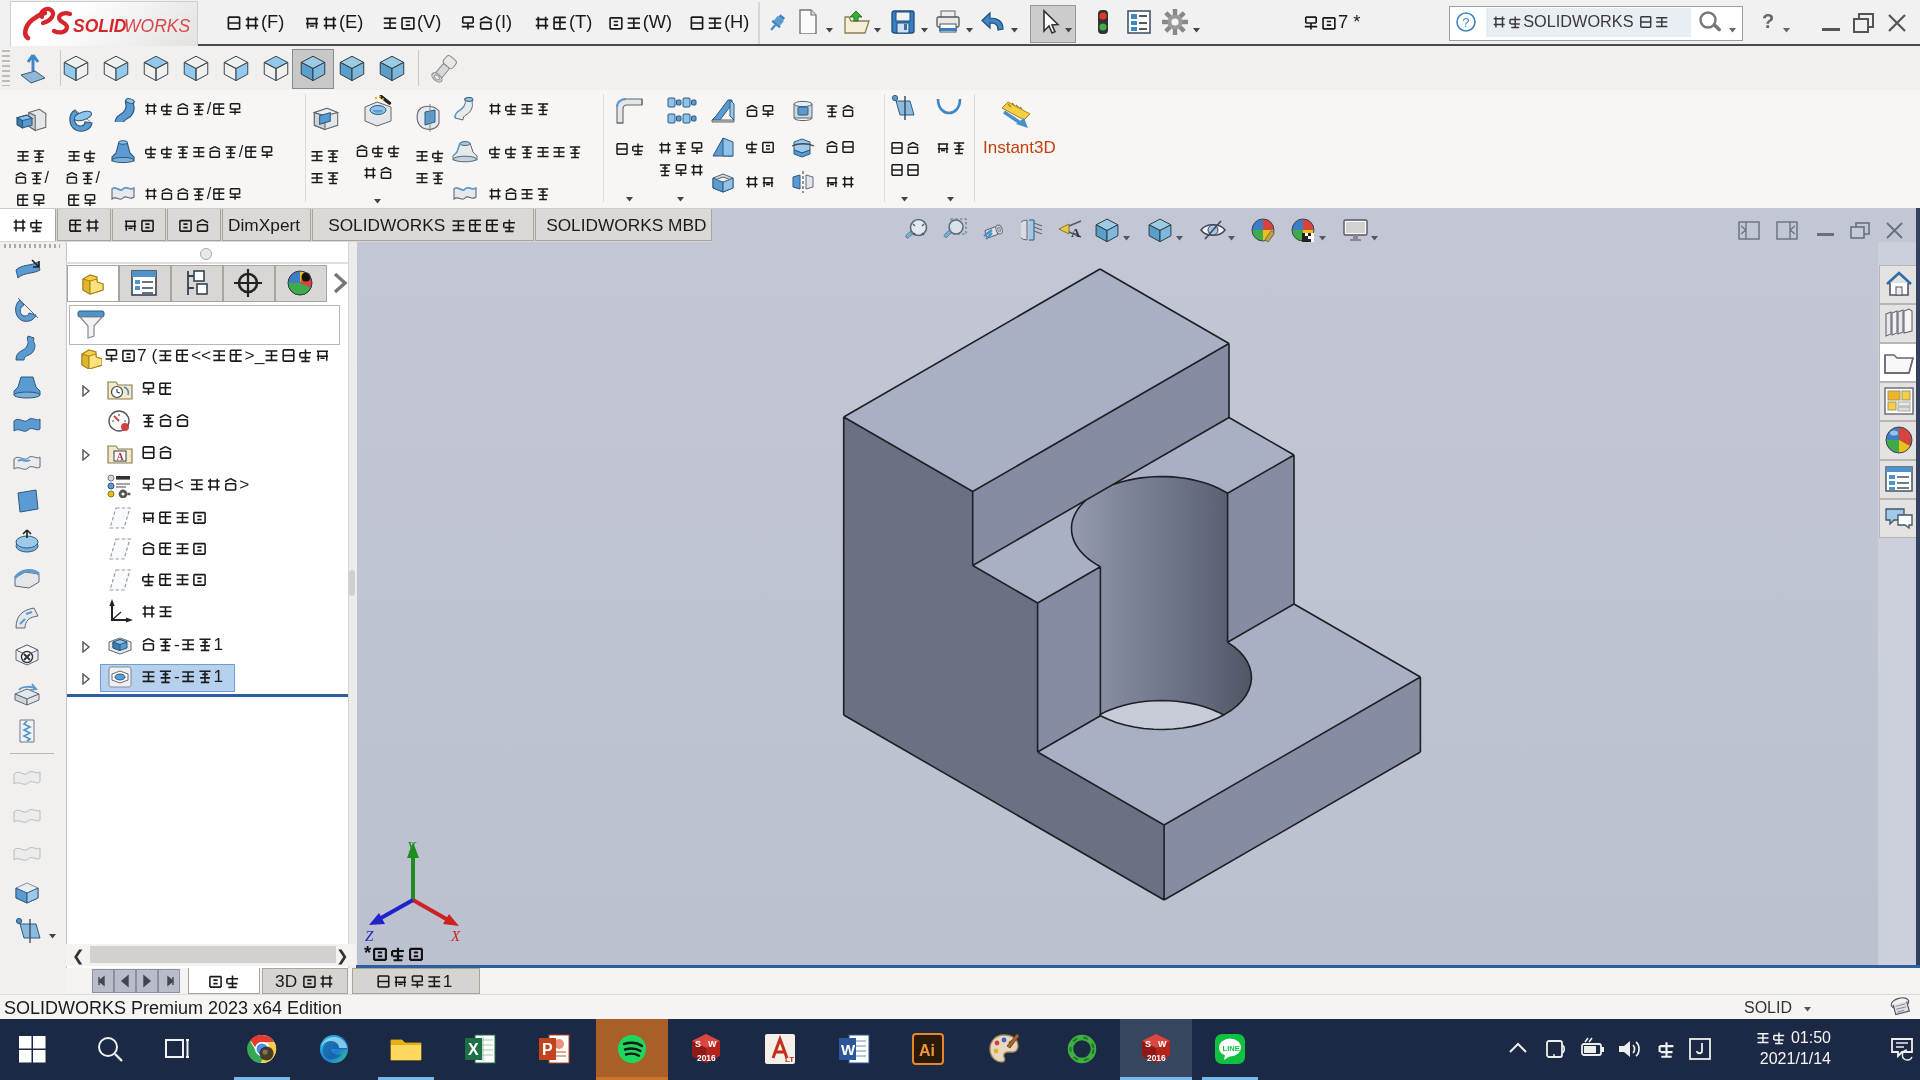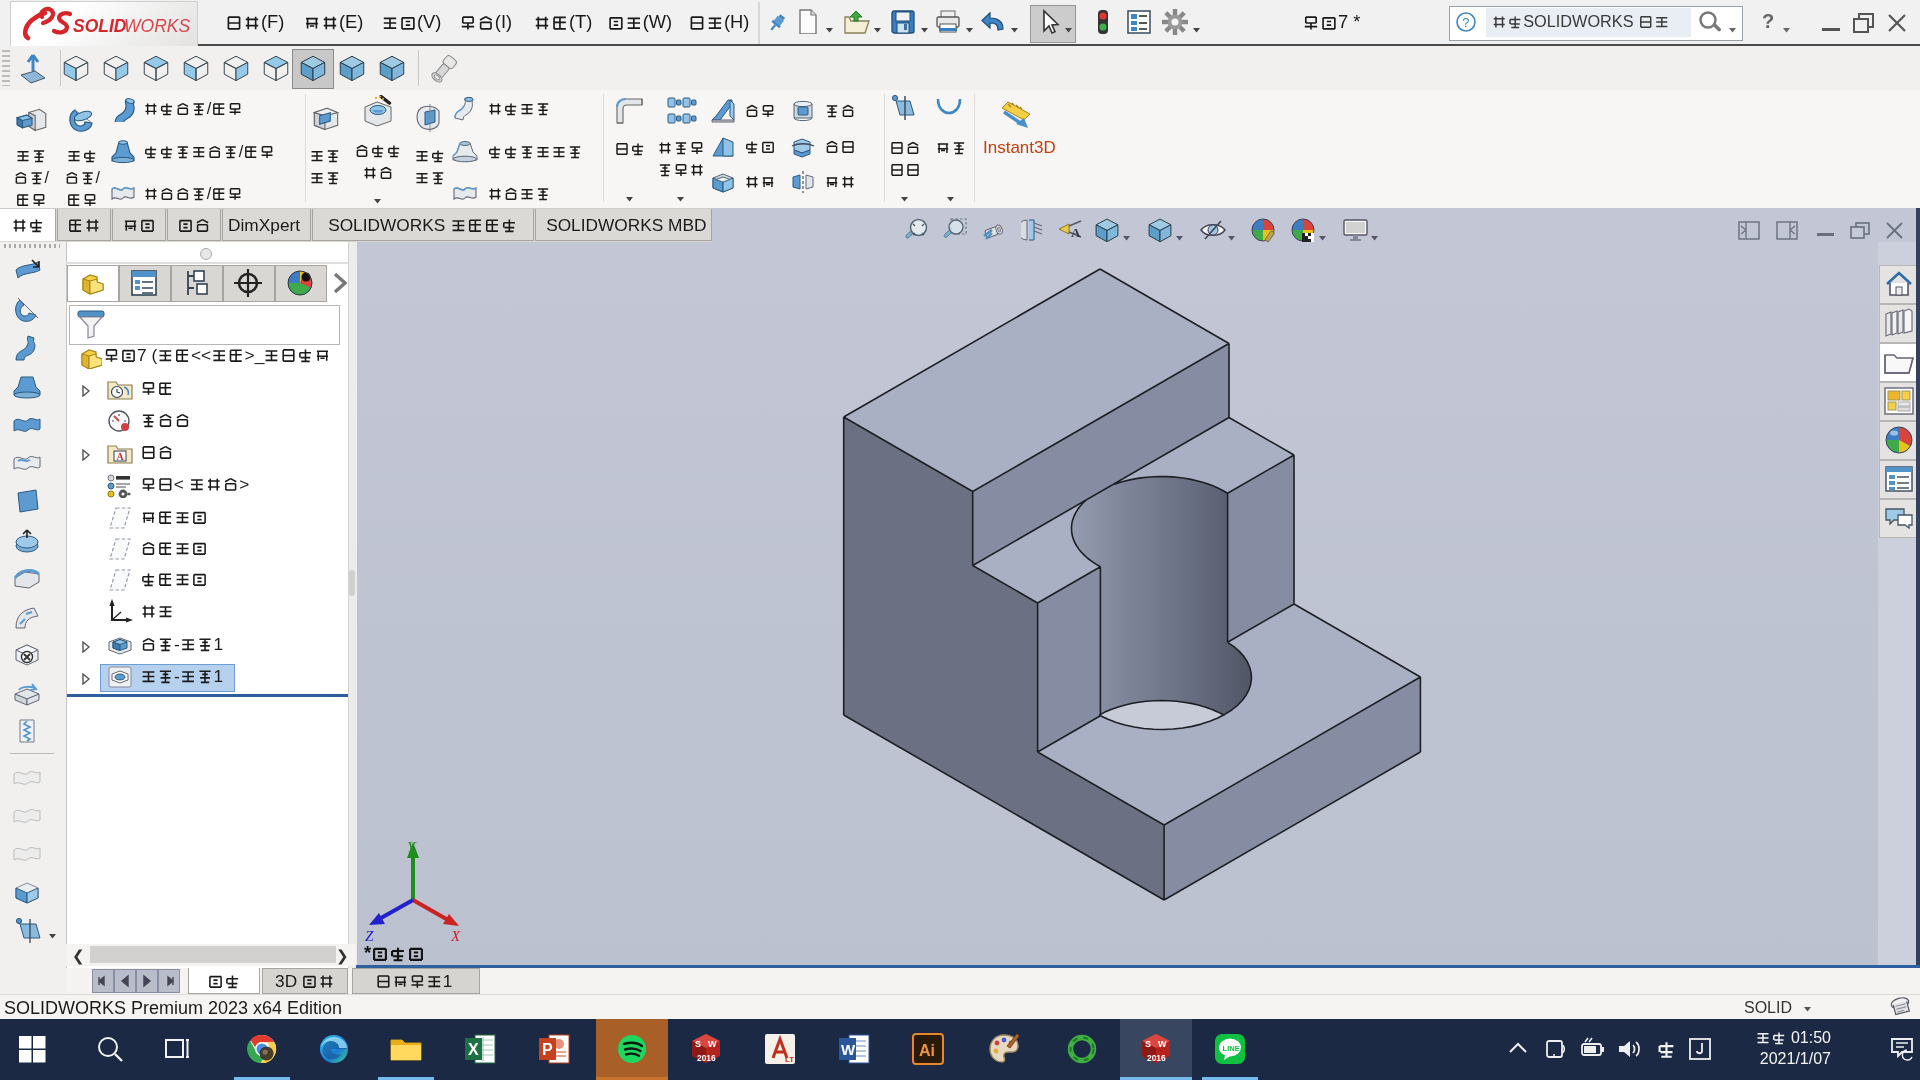--- a/index.html
+++ b/index.html
@@ -1235,19 +1235,19 @@
       </svg></div>
     <div style="position:absolute;left:1687px;top:1036px"><svg width="26" height="26" viewBox="0 0 26 26">
         <rect x="3" y="3" width="20" height="20" fill="none" stroke="#eee" stroke-width="1.8"></rect>
         <path d="M15 7 L15 15 C15 18 10 18 10 15" stroke="#eee" stroke-width="1.8" fill="none"></path>
       </svg></div>
     <div style="position:absolute;left:1735px;top:1027px;width:96px;height:40px;font-size:16px;color:#f5f5f5;text-align:right;line-height:21px">
       <div><svg width="32" height="19" style="vertical-align:middle;overflow:visible" viewBox="0 0 32.0 19">
           <path d="M2.5 4.8L13.5 4.8M2.5 9.0L13.5 9.0M2.5 13.6L13.5 13.6M8.0 4.8L8.0 13.6" stroke="#f5f5f5" stroke-width="1.47" fill="none"></path>
           <path d="M24.0 3.5L24.0 14.5M18.8 6.4L29.2 6.4M19.4 11.0L28.6 11.0M20.1 14.5L27.9 14.5M18.8 6.4L18.8 11.0" stroke="#f5f5f5" stroke-width="1.47" fill="none"></path>
         </svg> 01:50</div>
-      <div>2021/1/07</div>
+      <div>2021/1/14</div>
     </div>
     <div style="position:absolute;left:1888px;top:1035px"><svg width="28" height="26" viewBox="0 0 28 26">
         <path d="M4 4 L24 4 L24 17 L14 17 L10 21 L10 17 L4 17 Z" fill="none" stroke="#eee" stroke-width="1.8"></path>
         <path d="M8 8 h12 M8 12 h8" stroke="#eee" stroke-width="1.6"></path>
         <path d="M19 15 a5 5 0 1 0 5 7" stroke="#eee" fill="none" stroke-width="1.4"></path>
       </svg></div>
   </div>
 </body></html>

